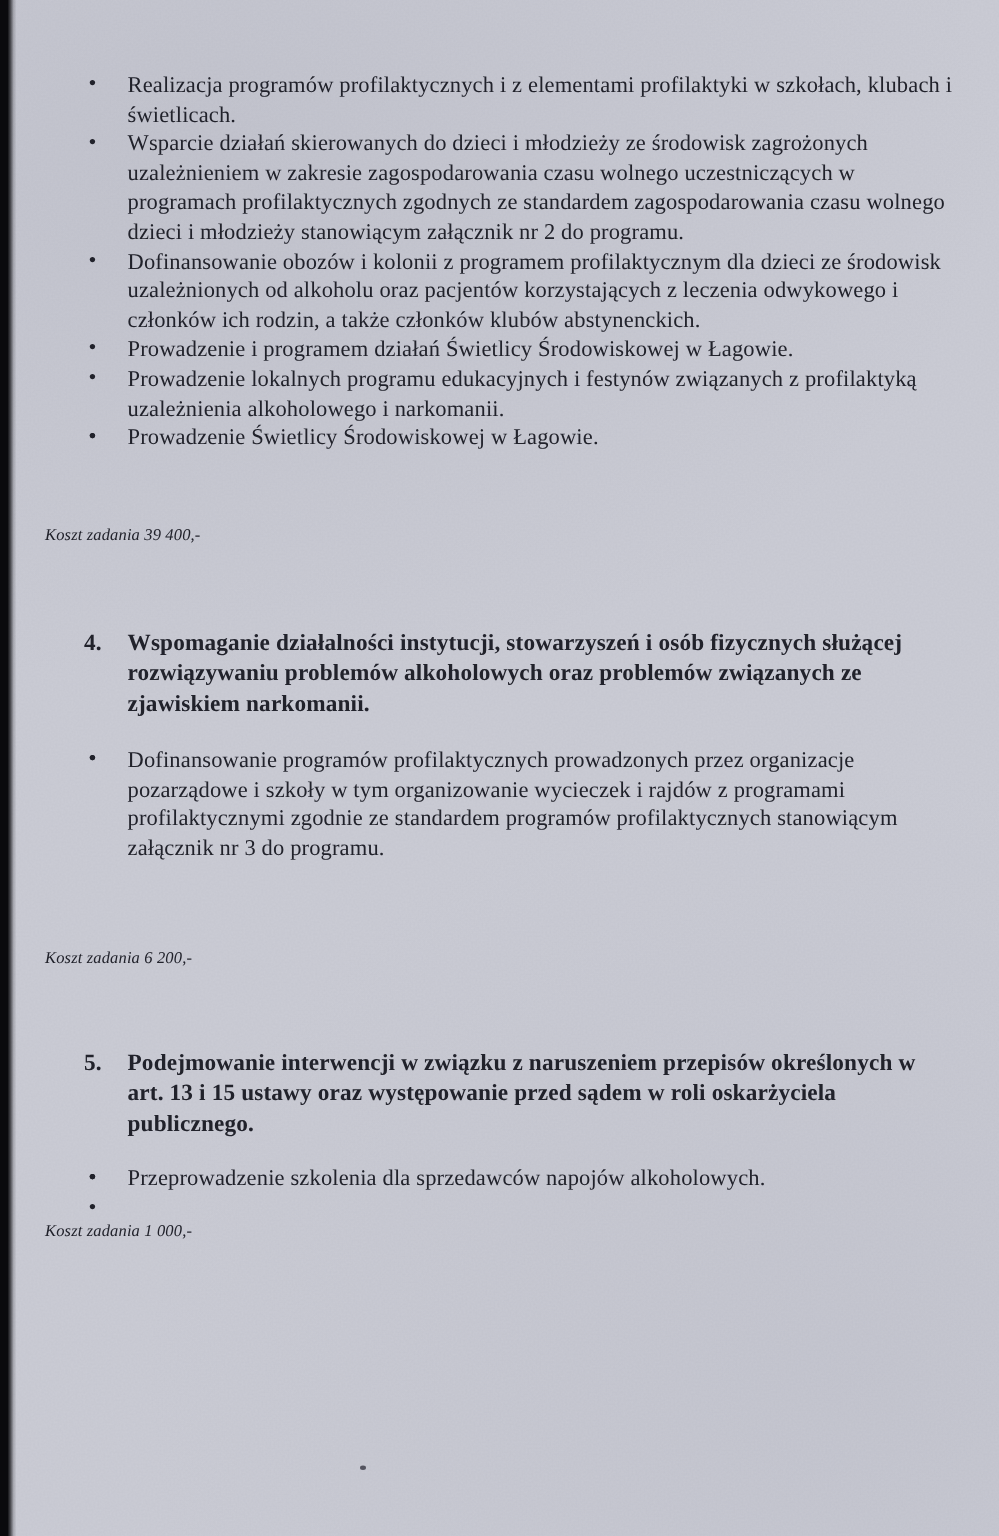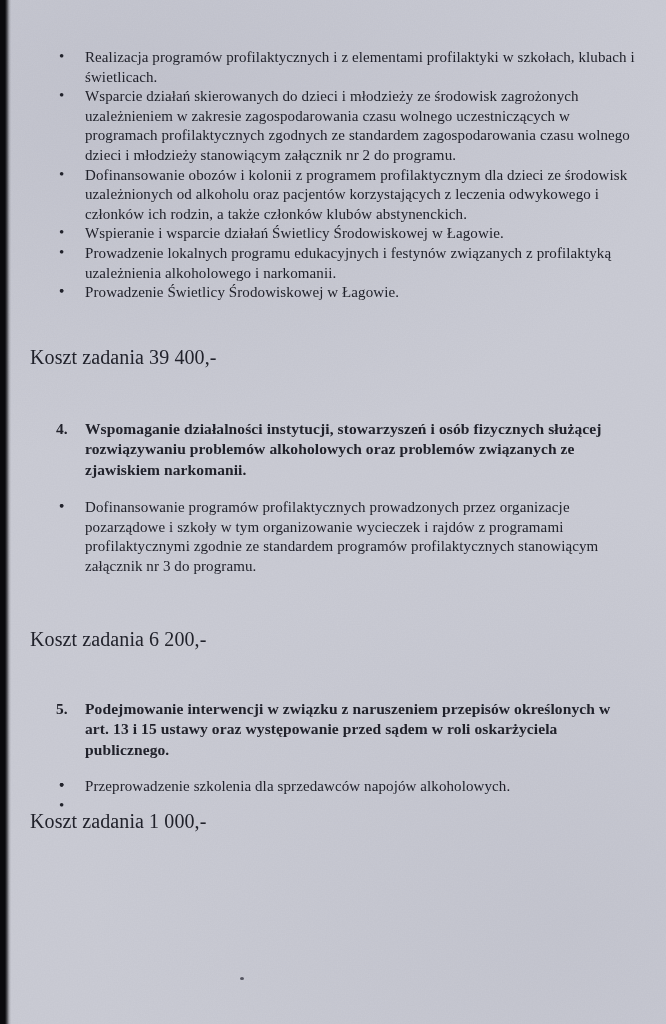--- a/index.html
+++ b/index.html
@@ -63,21 +63,22 @@
     line-height: 19.6px;
   }
   .bullets li .marker {
     position: absolute;
     left: 29px; top: -1px;
     font-size: 15px;
   }
 
   .cost {
     margin: 0;
-    font-size: 20px;
+    font-style: italic;
+    font-size: 11px;
     line-height: 20px;
   }
   .cost-1 { margin-top: 44px; }
   .cost-2 { margin-top: 52px; }
   .cost-3 { margin-top: 14px; }
 
   .heading {
     position: relative;
     padding-left: 55px;
     font-weight: bold;
@@ -134,21 +135,21 @@
         <li>
           <span class="marker">•</span>
           <span>Wsparcie działań skierowanych do dzieci i młodzieży ze środowisk zagrożonych uzależnieniem w zakresie zagospodarowania czasu wolnego uczestniczących w programach profilaktycznych zgodnych ze standardem zagospodarowania czasu wolnego dzieci i młodzieży stanowiącym załącznik nr 2 do programu.</span>
         </li>
         <li>
           <span class="marker">•</span>
           <span>Dofinansowanie obozów i kolonii z programem profilaktycznym dla dzieci ze środowisk uzależnionych od alkoholu oraz pacjentów korzystających z leczenia odwykowego i członków ich rodzin, a także członków klubów abstynenckich.</span>
         </li>
         <li>
           <span class="marker">•</span>
-          <span>Wspieranie i wsparcie działań Świetlicy Środowiskowej w Łagowie.</span>
+          <span>Prowadzenie i programem działań Świetlicy Środowiskowej w Łagowie.</span>
         </li>
         <li>
           <span class="marker">•</span>
           <span>Prowadzenie lokalnych programu edukacyjnych i festynów związanych z profilaktyką uzależnienia alkoholowego i narkomanii.</span>
         </li>
         <li>
           <span class="marker">•</span>
         </li>
         <li>
           <span class="marker">•</span>

